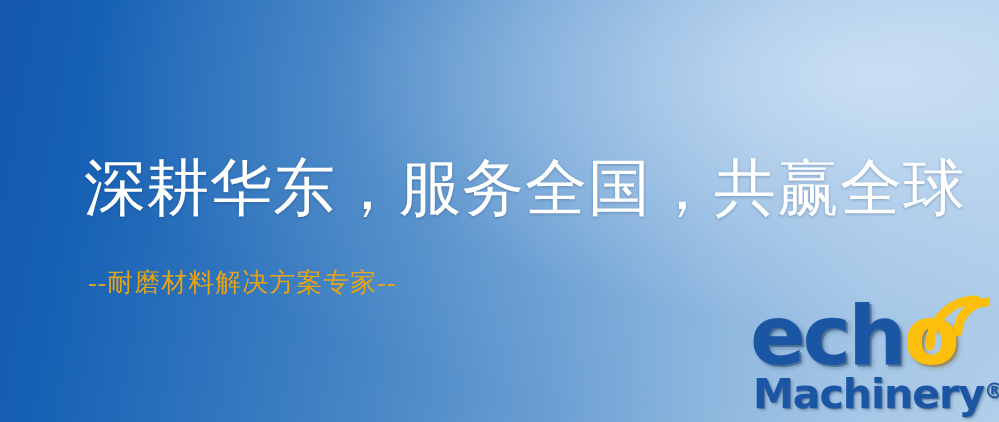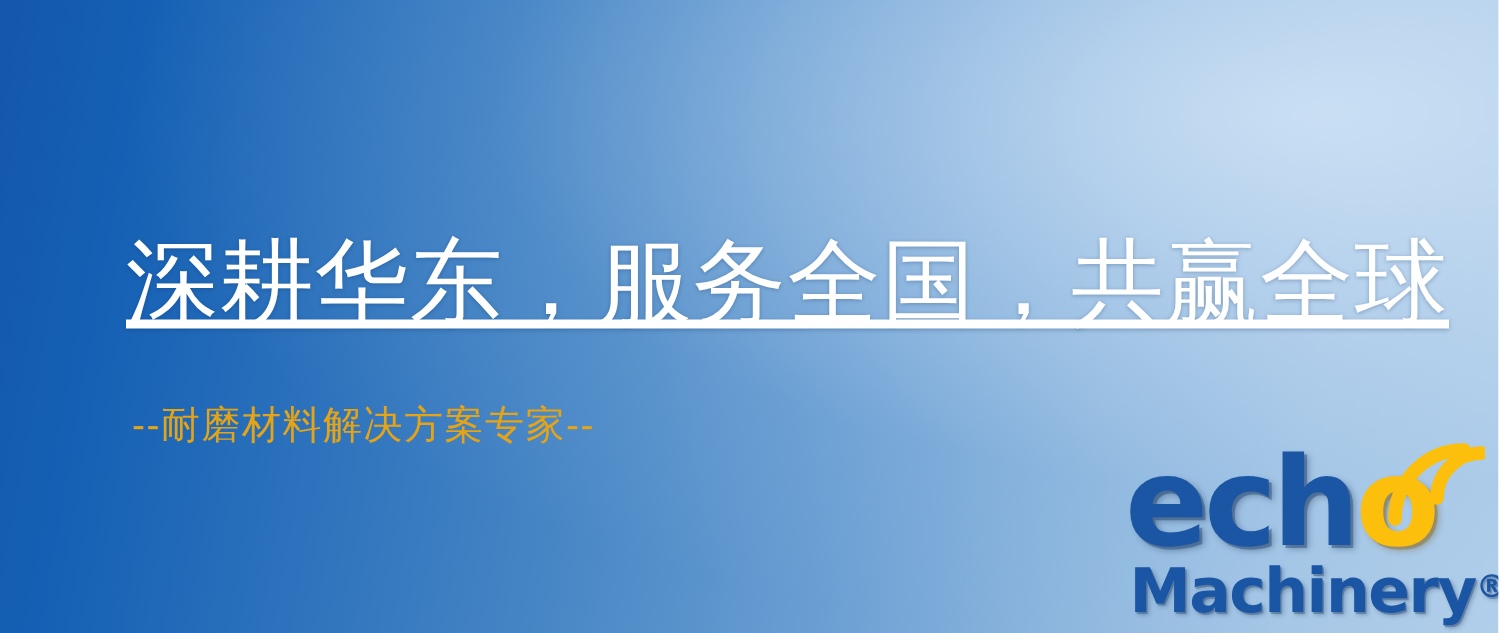--- a/index.html
+++ b/index.html
@@ -37,29 +37,28 @@
     left: 84px;
     top: 152px;
     font-family: "DejaVu Serif", "Liberation Serif", serif;
     font-size: 62px;
     line-height: 72px;
     font-weight: 400;
     color: #ffffff;
     letter-spacing: 1px;
     white-space: nowrap;
     text-shadow: 0 1px 3px rgba(10,45,95,0.30);
-    text-decoration: underline;
   }
 
   
   .subtitle {
     position: absolute;
     left: 88px;
     top: 266px;
-    font-family: Liberation Sans, sans-serif;
+    font-family: Liberation Serif, serif;
     font-size: 26px;
     line-height: 34px;
     font-weight: 400;
     color: #e5a316;
     letter-spacing: 1px;
     white-space: nowrap;
     text-align: right;
   }
 
   

